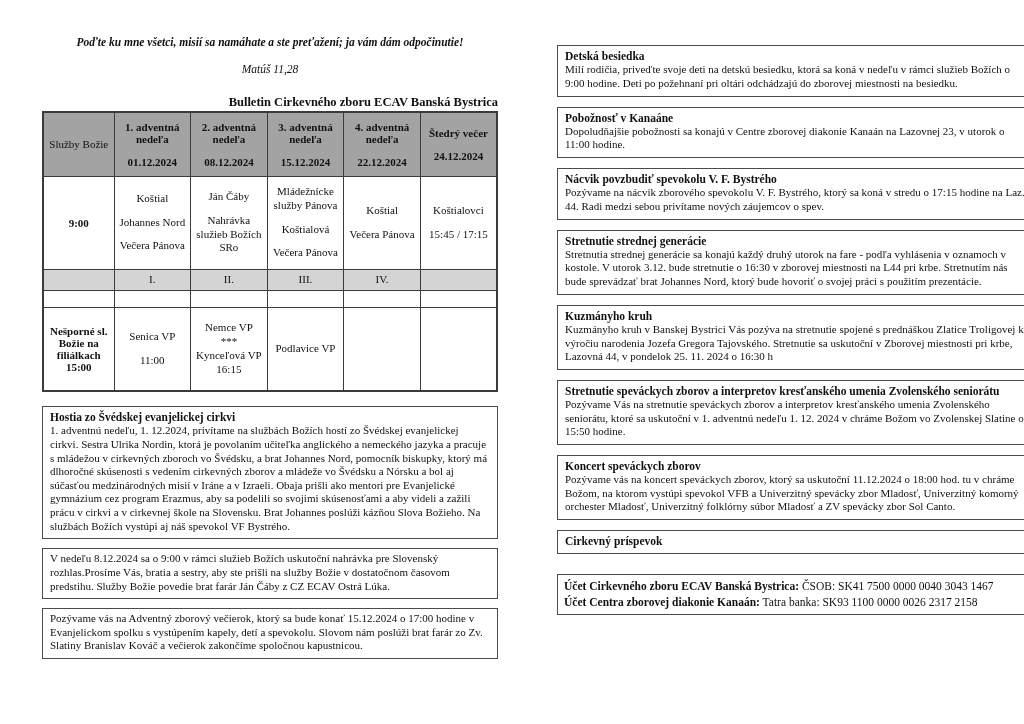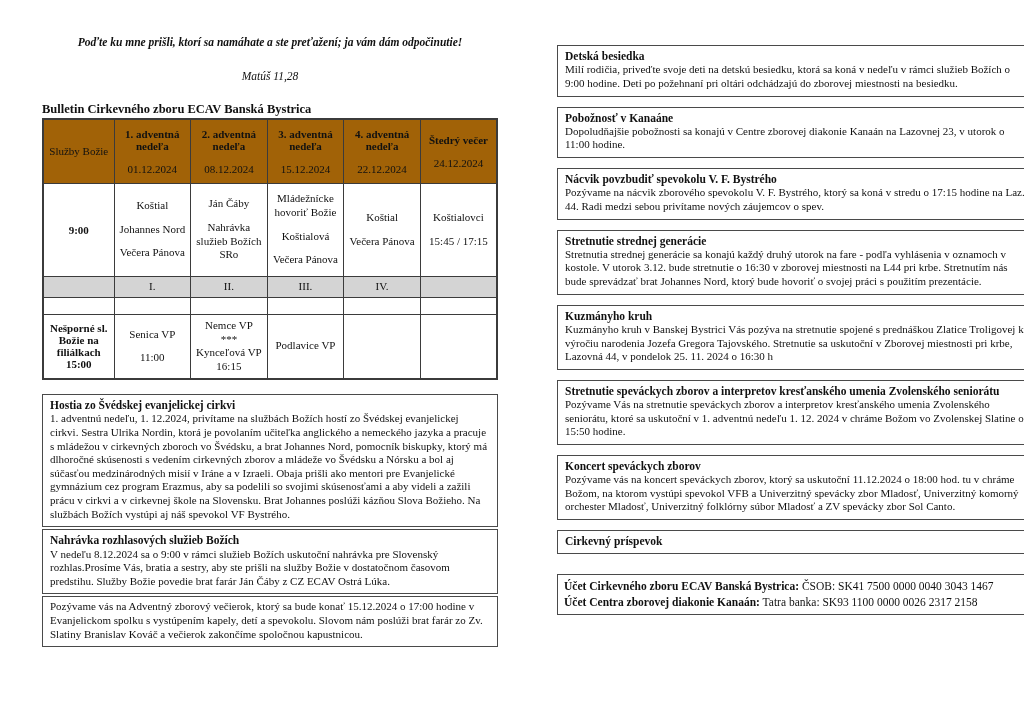--- a/index.html
+++ b/index.html
@@ -10,78 +10,78 @@
     background:#ffffff;
     font-family:"Liberation Serif", serif;
     color:#111111;
     overflow:hidden;
     margin:0 auto;
   }
   .col-left  { position:absolute; left:42px;  top:36px; width:456px; }
   .col-right { position:absolute; left:537px; top:45px; width:502px;padding-left:20px; }
 
   .quote { text-align:center; font-style:italic; font-weight:bold; font-size:11.5px; }
-  .scripture-ref { text-align:center; font-style:italic; font-size:11.5px; margin-top:22px; }
-  .bulletin-title { text-align:left; font-weight:bold; font-size:12.5px; margin-top:20px; margin-bottom:1px; }
+  .scripture-ref { text-align:center; font-style:italic; font-size:11.5px; margin-top:15px; }
+  .bulletin-title { text-align:right; font-weight:bold; font-size:12.5px; margin-top:20px; margin-bottom:1px; }
 
   table.schedule {
     border-collapse:collapse;
     table-layout:fixed;
     width:456px;
     border:2px solid #3b3b3b;
     font-size:11px;
   }
   table.schedule th, table.schedule td {
     border:1px solid #3b3b3b;
     text-align:center;
     vertical-align:middle;
     padding:2px 3px;
     overflow:hidden;
   }
-  table.schedule th { background:#a16207; font-weight:bold; }
+  table.schedule th { background:#a3a3a3; font-weight:bold; }
   table.schedule .corner { font-weight:normal; }
   tr.header-row    { height:64px; }
   tr.main-row td   { height:93px; }
   tr.roman-row td  { height:21px; background:#d4d4d4; font-size:11px; }
   tr.spacer-row td { height:17px; }
-  tr.vespers-row td{ height:65px;margin-top:32px; }
+  tr.vespers-row td{ height:84px;margin-top:32px; }
   .rowlabel { font-weight:bold; }
-  .hdr-date { margin-top:11px; font-weight:normal; }
+  .hdr-date { margin-top:11px; font-weight:bold; }
   .cl { line-height:1.25; }
   .sp .cl + .cl { margin-top:10px; }
   .tight .cl + .cl { margin-top:0; }
 
   .box {
     border:1px solid #4a4a4a;
     padding:3px 8px 5px 7px;
     margin-bottom:10px;
     font-size:11px;
     line-height:1.24;
   }
   .box .sec-title { font-weight:bold; font-size:11.5px; }
   .col-left .box:first-of-type { margin-top:14px; }
-  .col-left .box { margin-bottom:2px; }
+  .col-left .box { margin-bottom:9px; }
 
   .accounts-box {
     border:1px solid #4a4a4a;
     padding:4px 6px;
     font-size:11.5px;
     text-align:left;
     line-height:1.35;
     margin-top:20px;
   }
   .accounts-box b { font-weight:bold; }
 </style>
 </head>
 <body>
 
 <div class="page">
 
   <div class="col-left">
-    <div class="quote">Poďte ku mne prišli, ktorí sa namáhate a ste preťažení; ja vám dám odpočinutie!</div>
+    <div class="quote">Poďte ku mne všetci, misií sa namáhate a ste preťažení; ja vám dám odpočinutie!</div>
     <div class="scripture-ref">Matúš 11,28</div>
     <div class="bulletin-title">Bulletin Cirkevného zboru ECAV Banská Bystrica</div>
     <table class="schedule">
       <thead>
         <tr class="header-row">
           <th class="corner" style="width:71px;">Služby Božie</th>
         <th>
               <div class="hdr-name">1. adventná nedeľa</div>
               <div class="hdr-date">01.12.2024</div>
             </th>
@@ -109,21 +109,21 @@
             <td class="sp">
               <div class="cl">Koštial</div>
               <div class="cl">Johannes Nord</div>
               <div class="cl">Večera Pánova</div>
             </td>
             <td class="sp">
               <div class="cl">Ján Čáby</div>
               <div class="cl">Nahrávka služieb Božích SRo</div>
             </td>
             <td class="sp">
-              <div class="cl">Mládežnícke hovoriť Božie</div>
+              <div class="cl">Mládežnícke služby Pánova</div>
               <div class="cl">Koštialová</div>
               <div class="cl">Večera Pánova</div>
             </td>
             <td class="sp">
               <div class="cl">Koštial</div>
               <div class="cl">Večera Pánova</div>
             </td>
             <td class="sp">
               <div class="cl">Koštialovci</div>
               <div class="cl">15:45 / 17:15</div>
@@ -172,21 +172,20 @@
             <td class="tight"></td>
           </tr>
         </tbody>
     </table>
     <div id="left-sections">
         <div class="box">
           <div class="sec-title">Hostia zo Švédskej evanjelickej cirkvi</div>
           <div class="sec-body">1. adventnú nedeľu, 1. 12.2024, privítame na službách Božích hostí zo Švédskej evanjelickej cirkvi. Sestra Ulrika Nordin, ktorá je povolaním učiteľka anglického a nemeckého jazyka a pracuje s mládežou v cirkevných zboroch vo Švédsku, a brat Johannes Nord, pomocník biskupky, ktorý má dlhoročné skúsenosti s vedením cirkevných zborov a mládeže vo Švédsku a Nórsku a bol aj súčasťou medzinárodných misií v Iráne a v Izraeli. Obaja prišli ako mentori pre Evanjelické gymnázium cez program Erazmus, aby sa podelili so svojimi skúsenosťami a aby videli a zažili prácu v cirkvi a v cirkevnej škole na Slovensku. Brat Johannes poslúži kázňou Slova Božieho. Na službách Božích vystúpi aj náš spevokol VF Bystrého.</div>
         </div>
         <div class="box">
-          <div class="sec-title">Nahrávka rozhlasových služieb Božích</div>
           <div class="sec-body">V nedeľu 8.12.2024 sa o 9:00 v rámci služieb Božích uskutoční nahrávka pre Slovenský rozhlas.Prosíme Vás, bratia a sestry, aby ste prišli na služby Božie v dostatočnom časovom predstihu. Služby Božie povedie brat farár Ján Čáby z CZ ECAV Ostrá Lúka.</div>
         </div>
         <div class="box">
           <div class="sec-body">Pozývame vás na Adventný zborový večierok, ktorý sa bude konať 15.12.2024 o 17:00 hodine v Evanjelickom spolku s vystúpením kapely, detí a spevokolu. Slovom nám poslúži brat farár zo Zv. Slatiny Branislav Kováč a večierok zakončíme spoločnou kapustnicou.</div>
         </div>
       </div>
   </div>
 
   <div class="col-right">
     <div id="right-sections">

